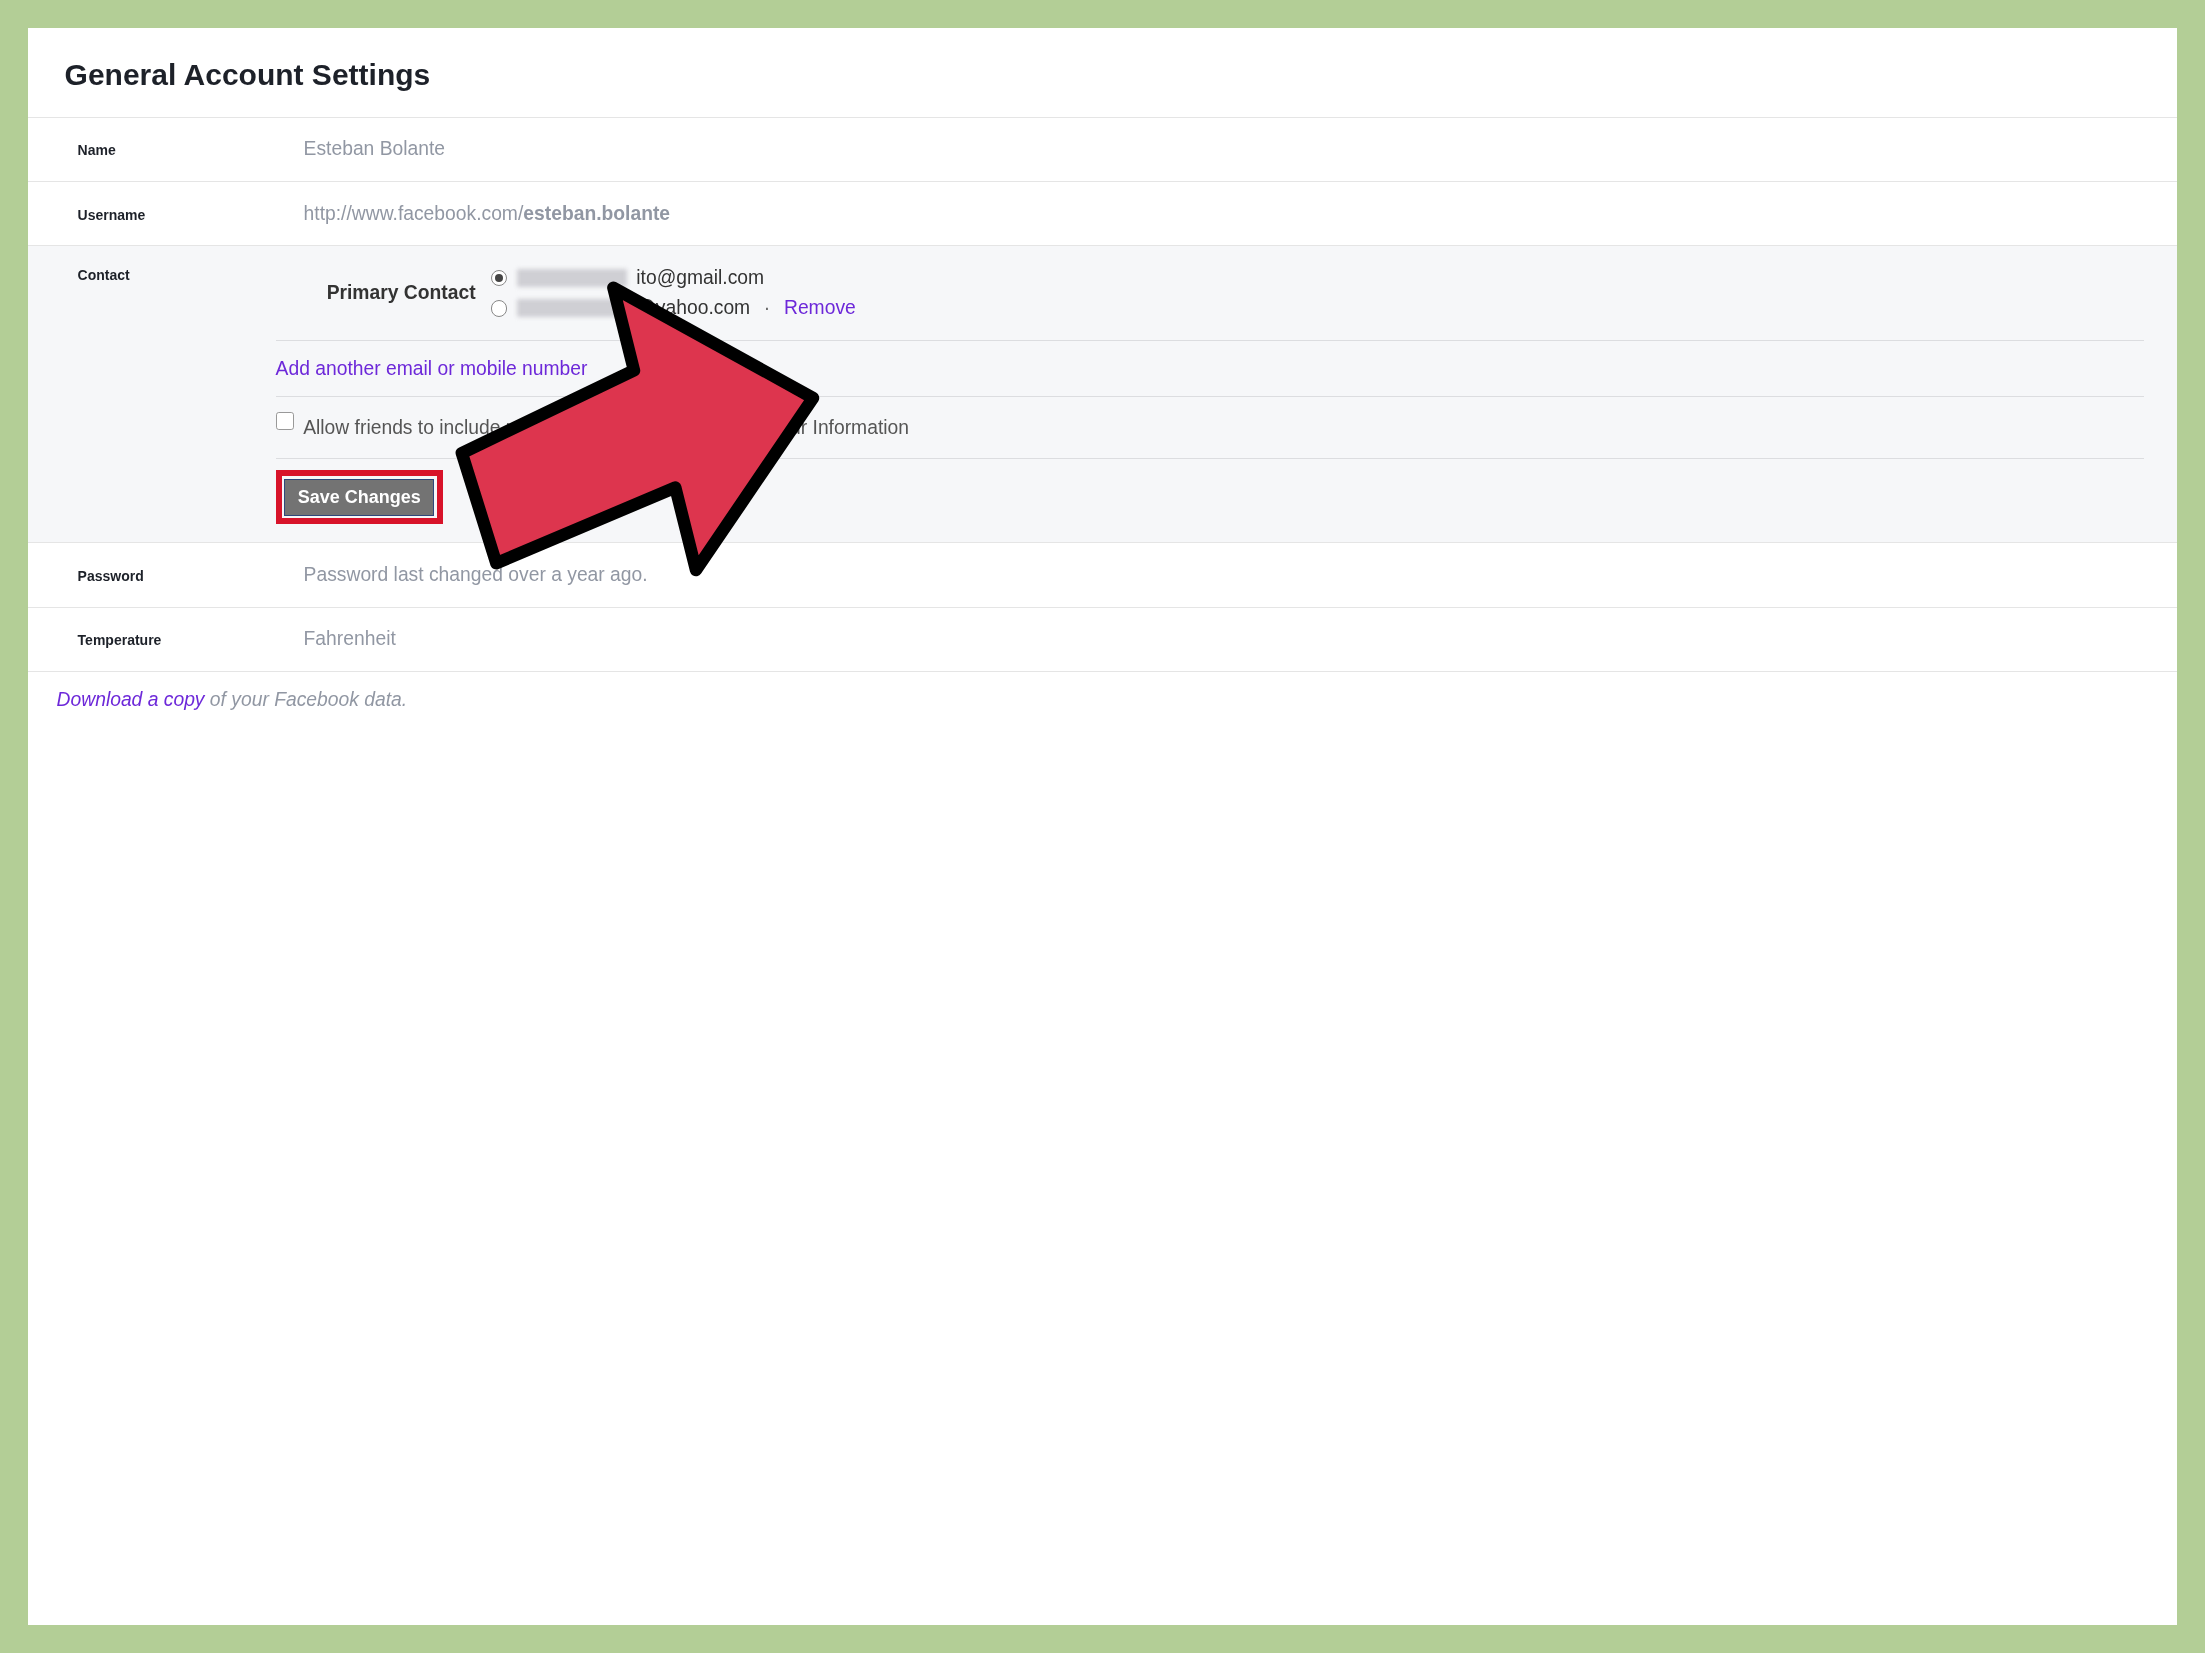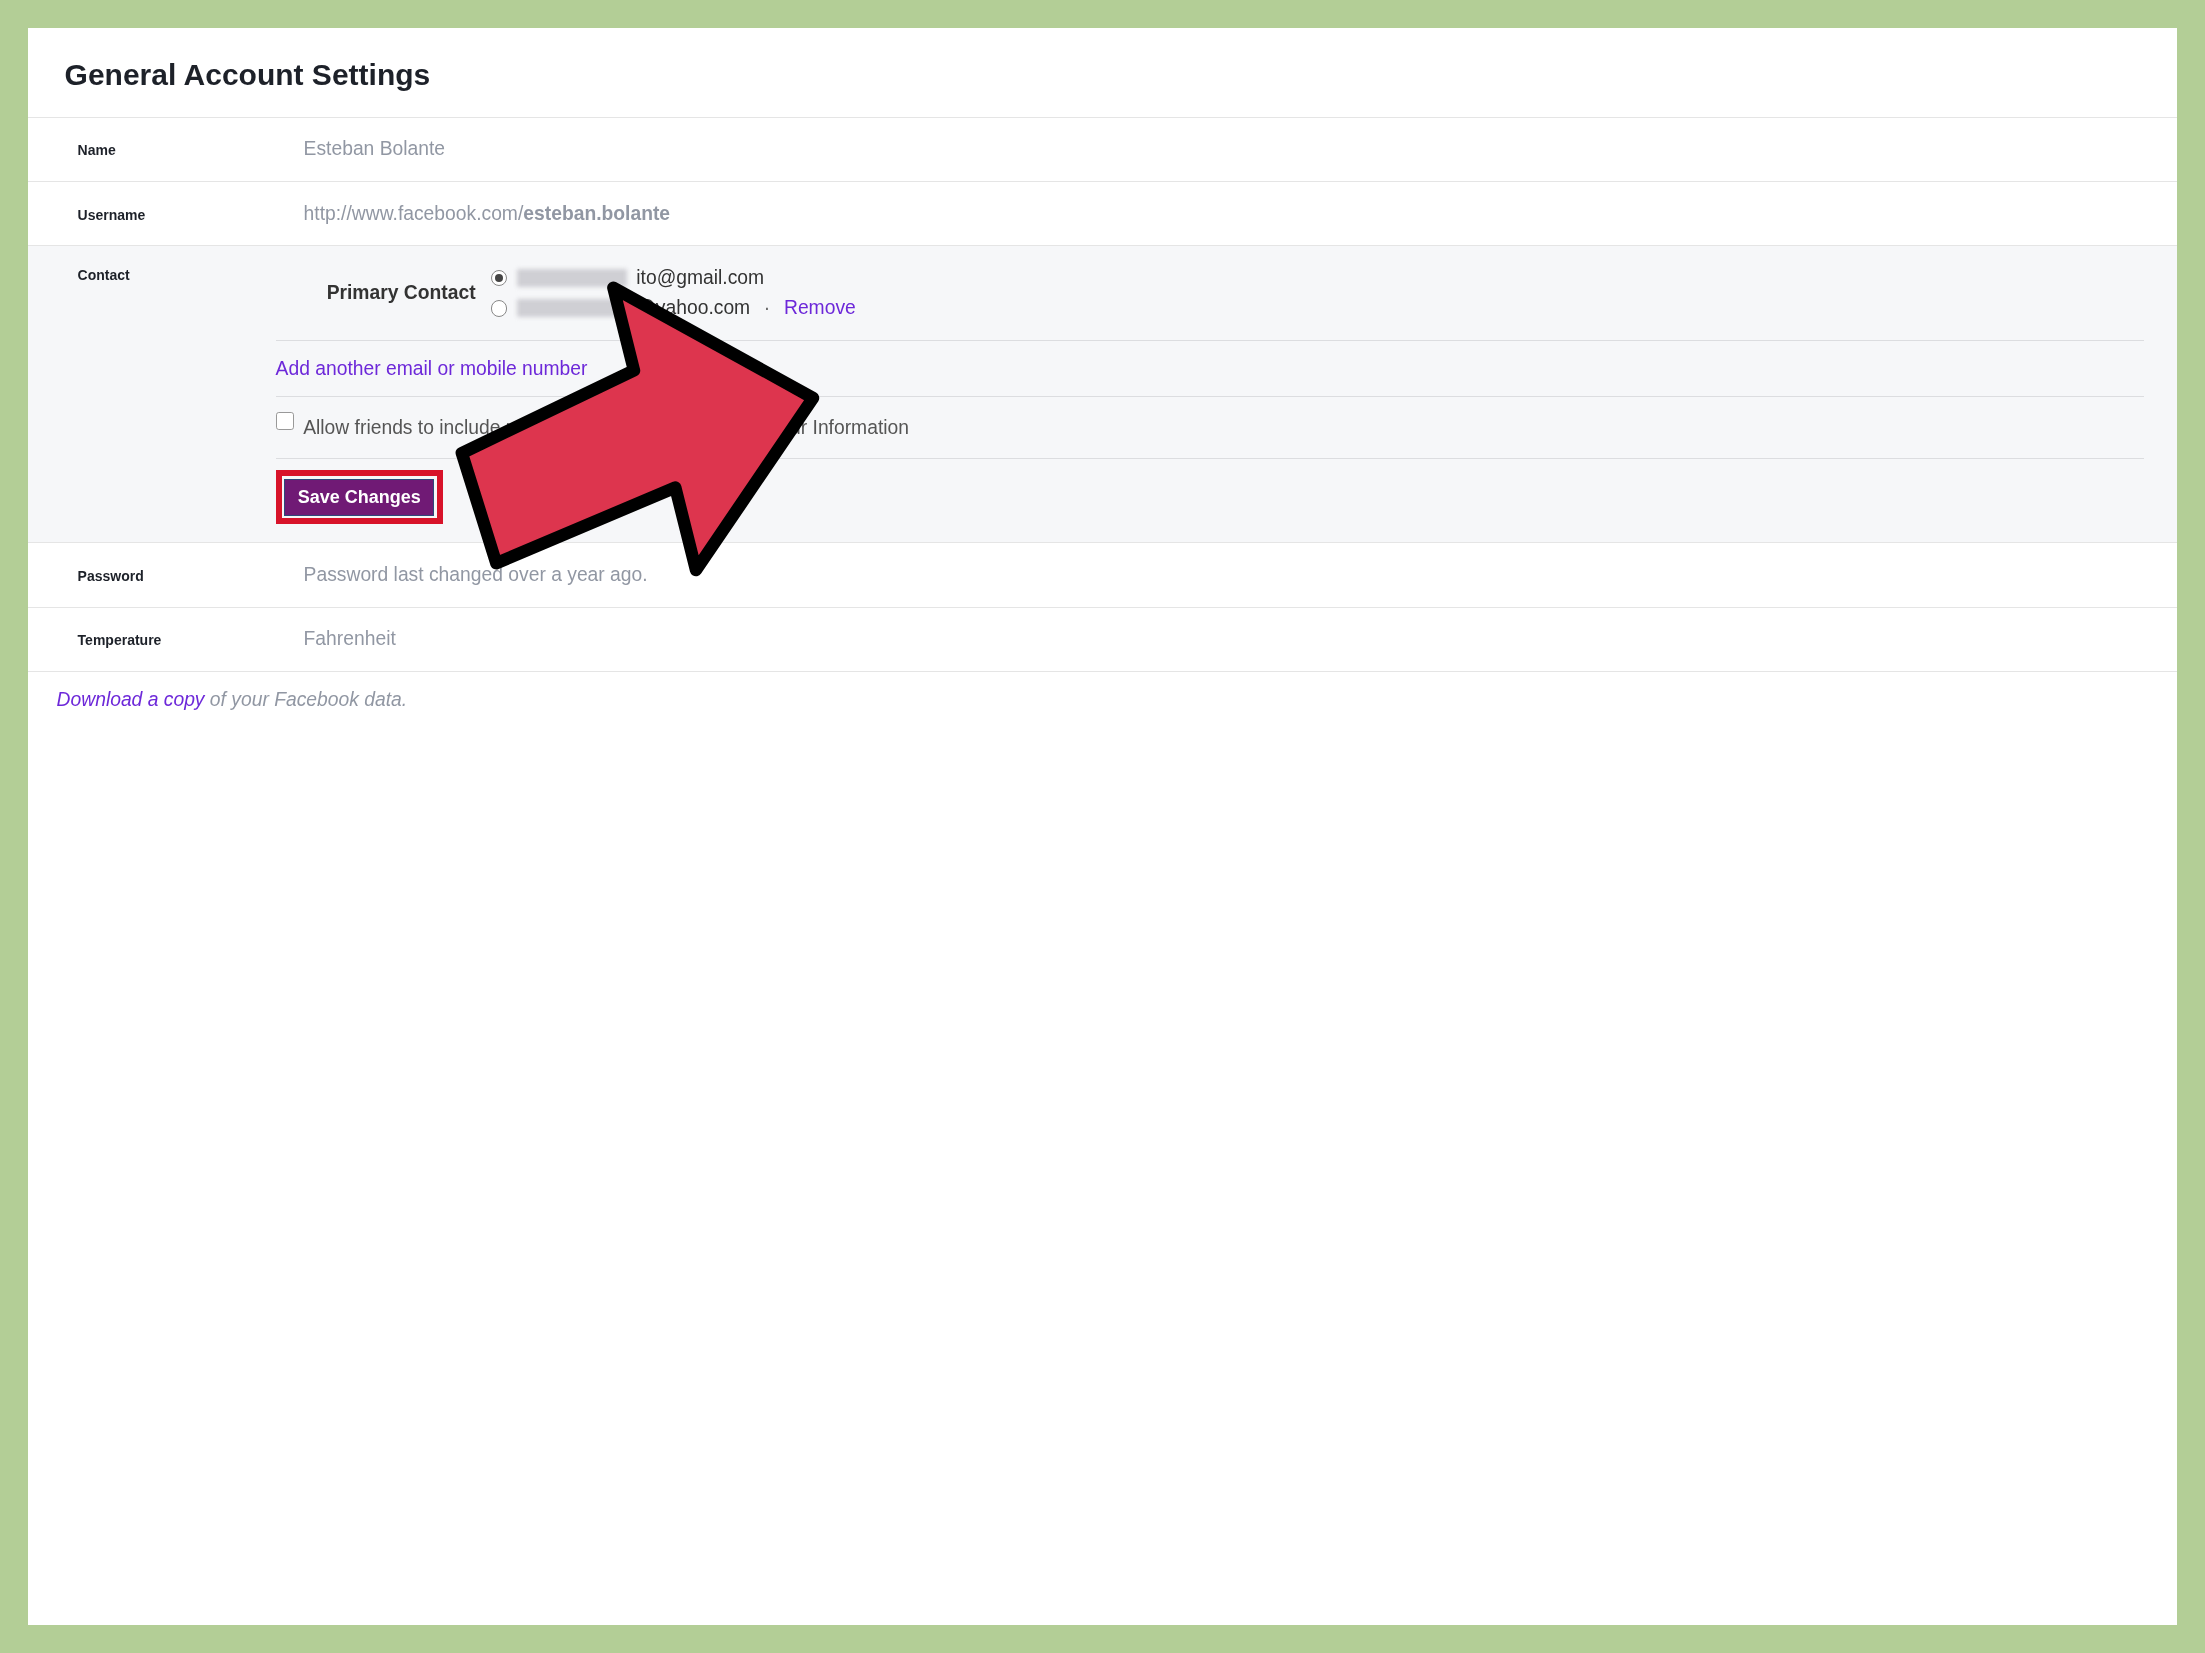--- a/index.html
+++ b/index.html
@@ -130,21 +130,21 @@
     border-top: 0.7px solid #dcdde0;
     padding: 11px 0 18px 0;
   }
   .highlight-box {
     display: inline-block;
     border: 6.9px solid #d8132a;
     padding: 2.8px;
   }
   .save-btn {
     display: inline-block;
-    background: #701a75;
+    background: #737373;
     color: #ffffff;
     border: 1.4px solid #2f477a;
     font-size: 18px;
     font-weight: bold;
     padding: 6.9px 12.4px;
   }
   .footer-row {
     border-top: 1.4px solid #e5e5e5;
     padding: 16.5px 0 0 29px;
     color: #9197a3;

